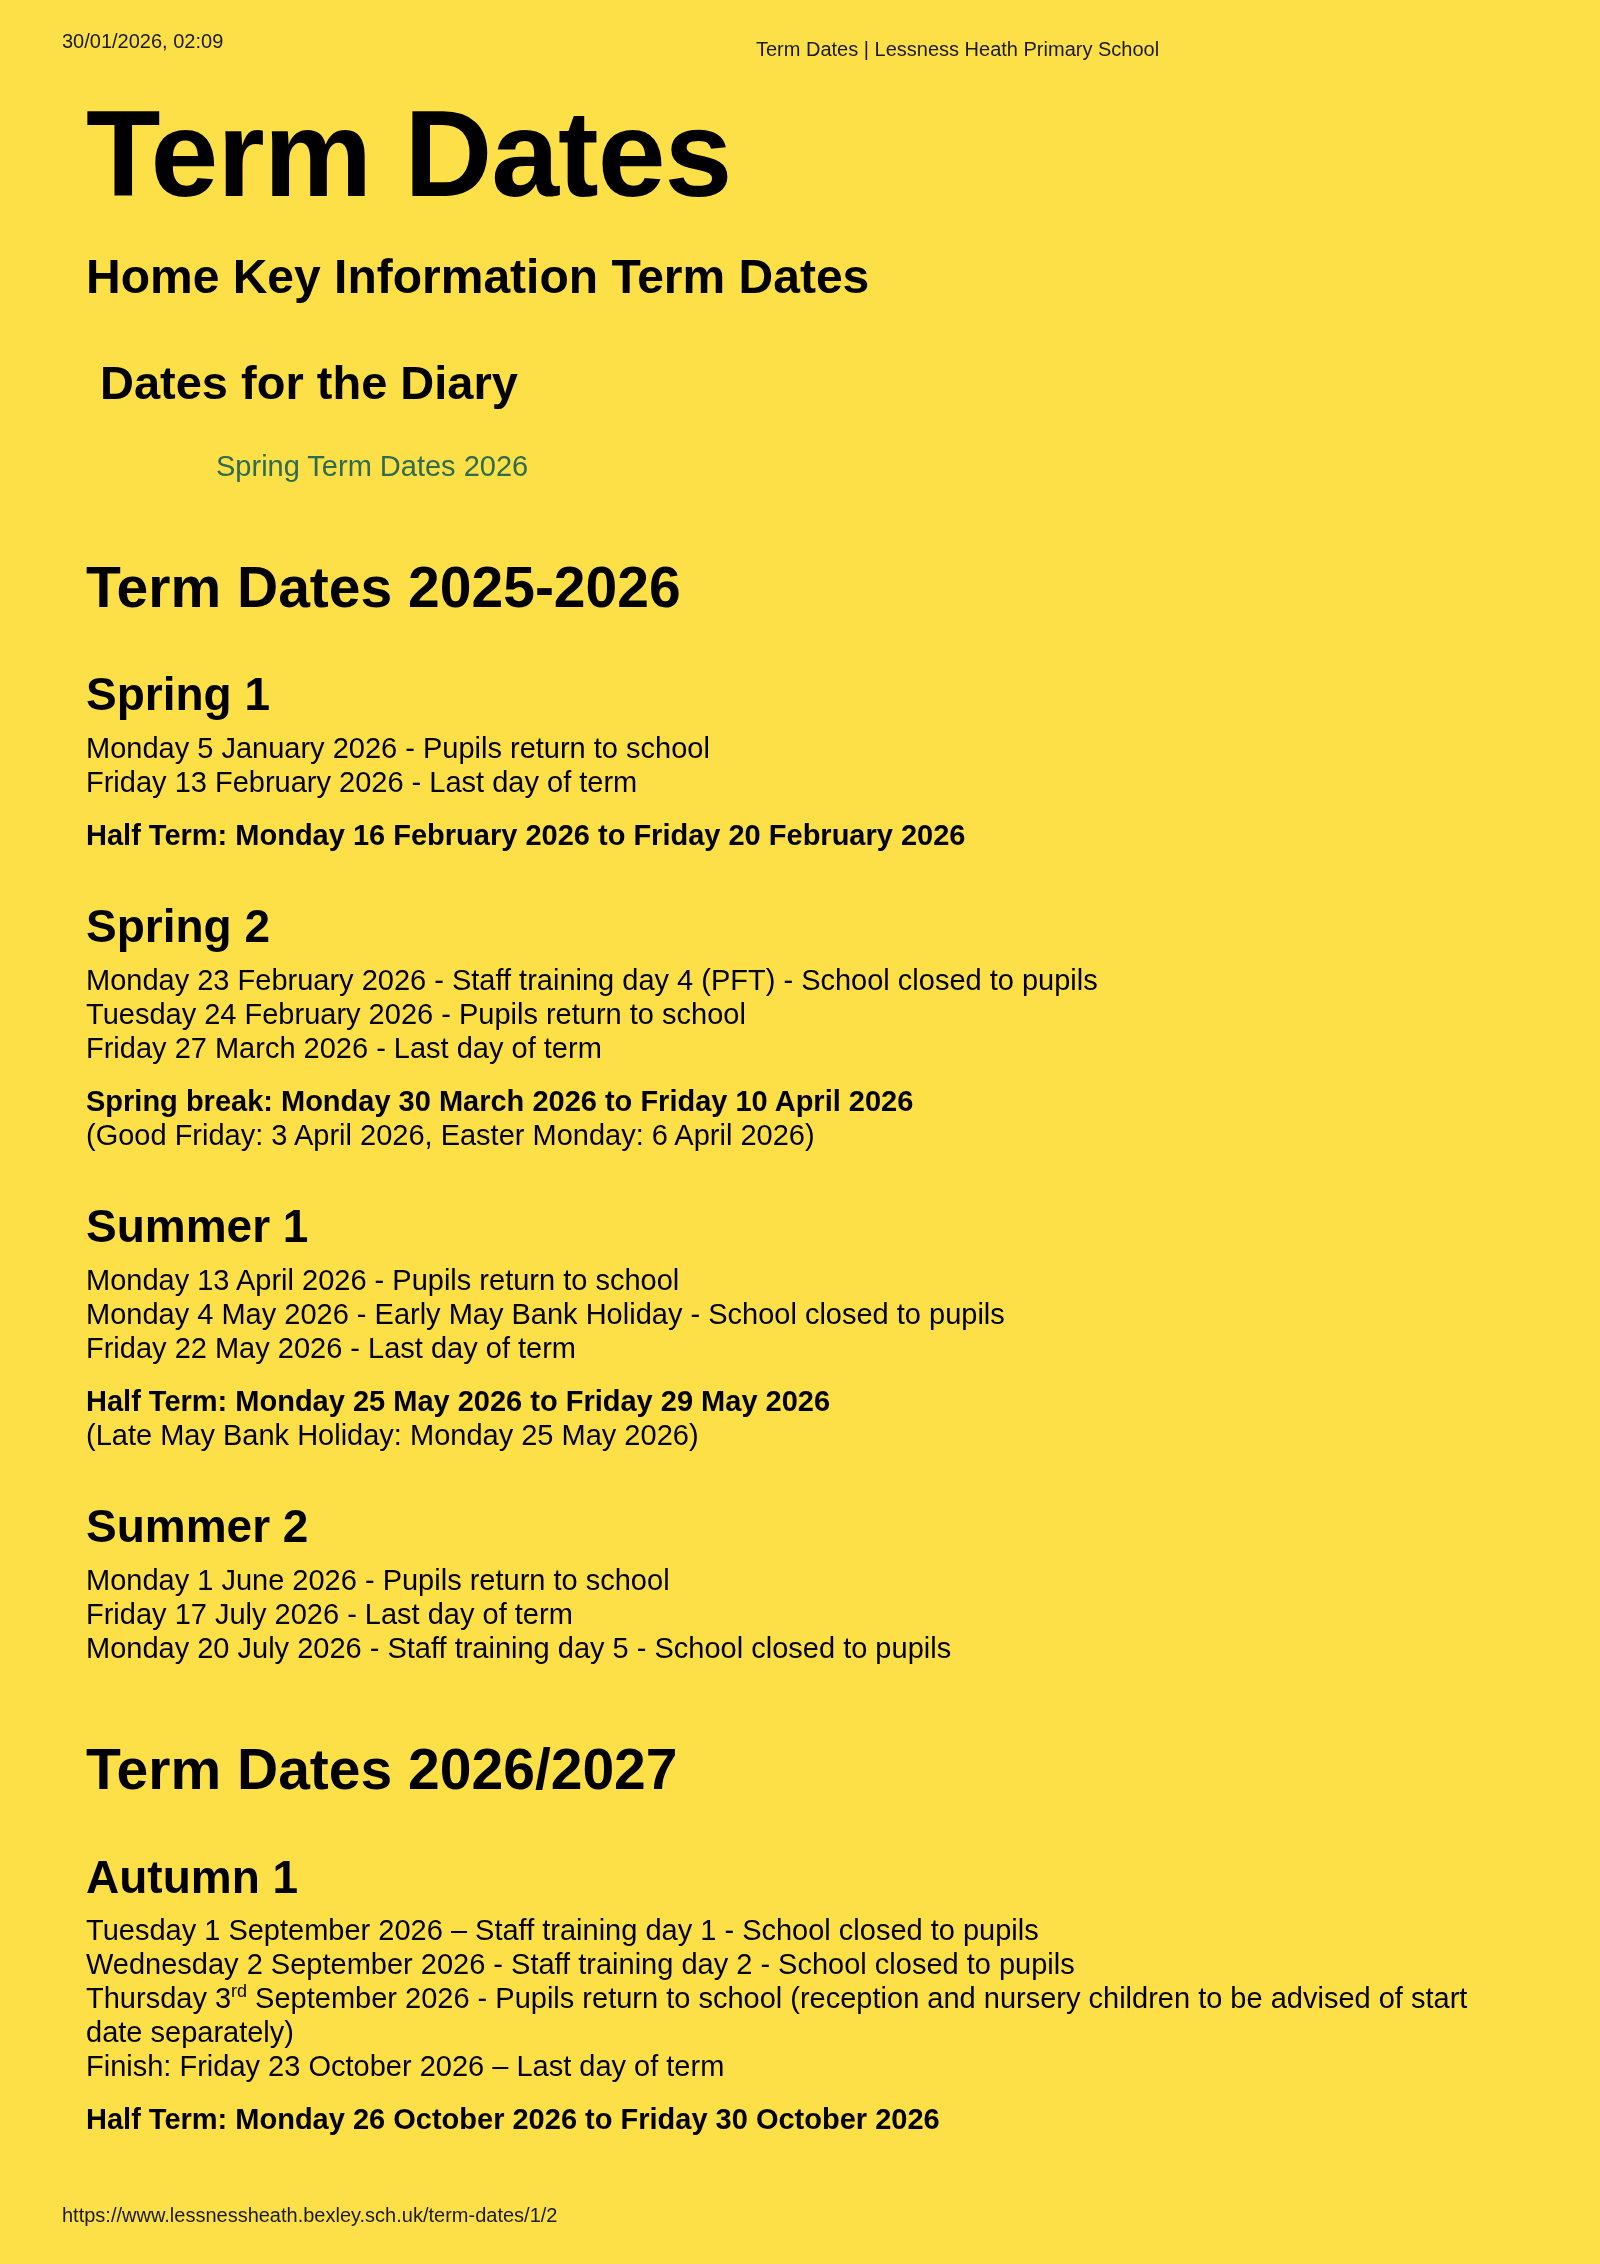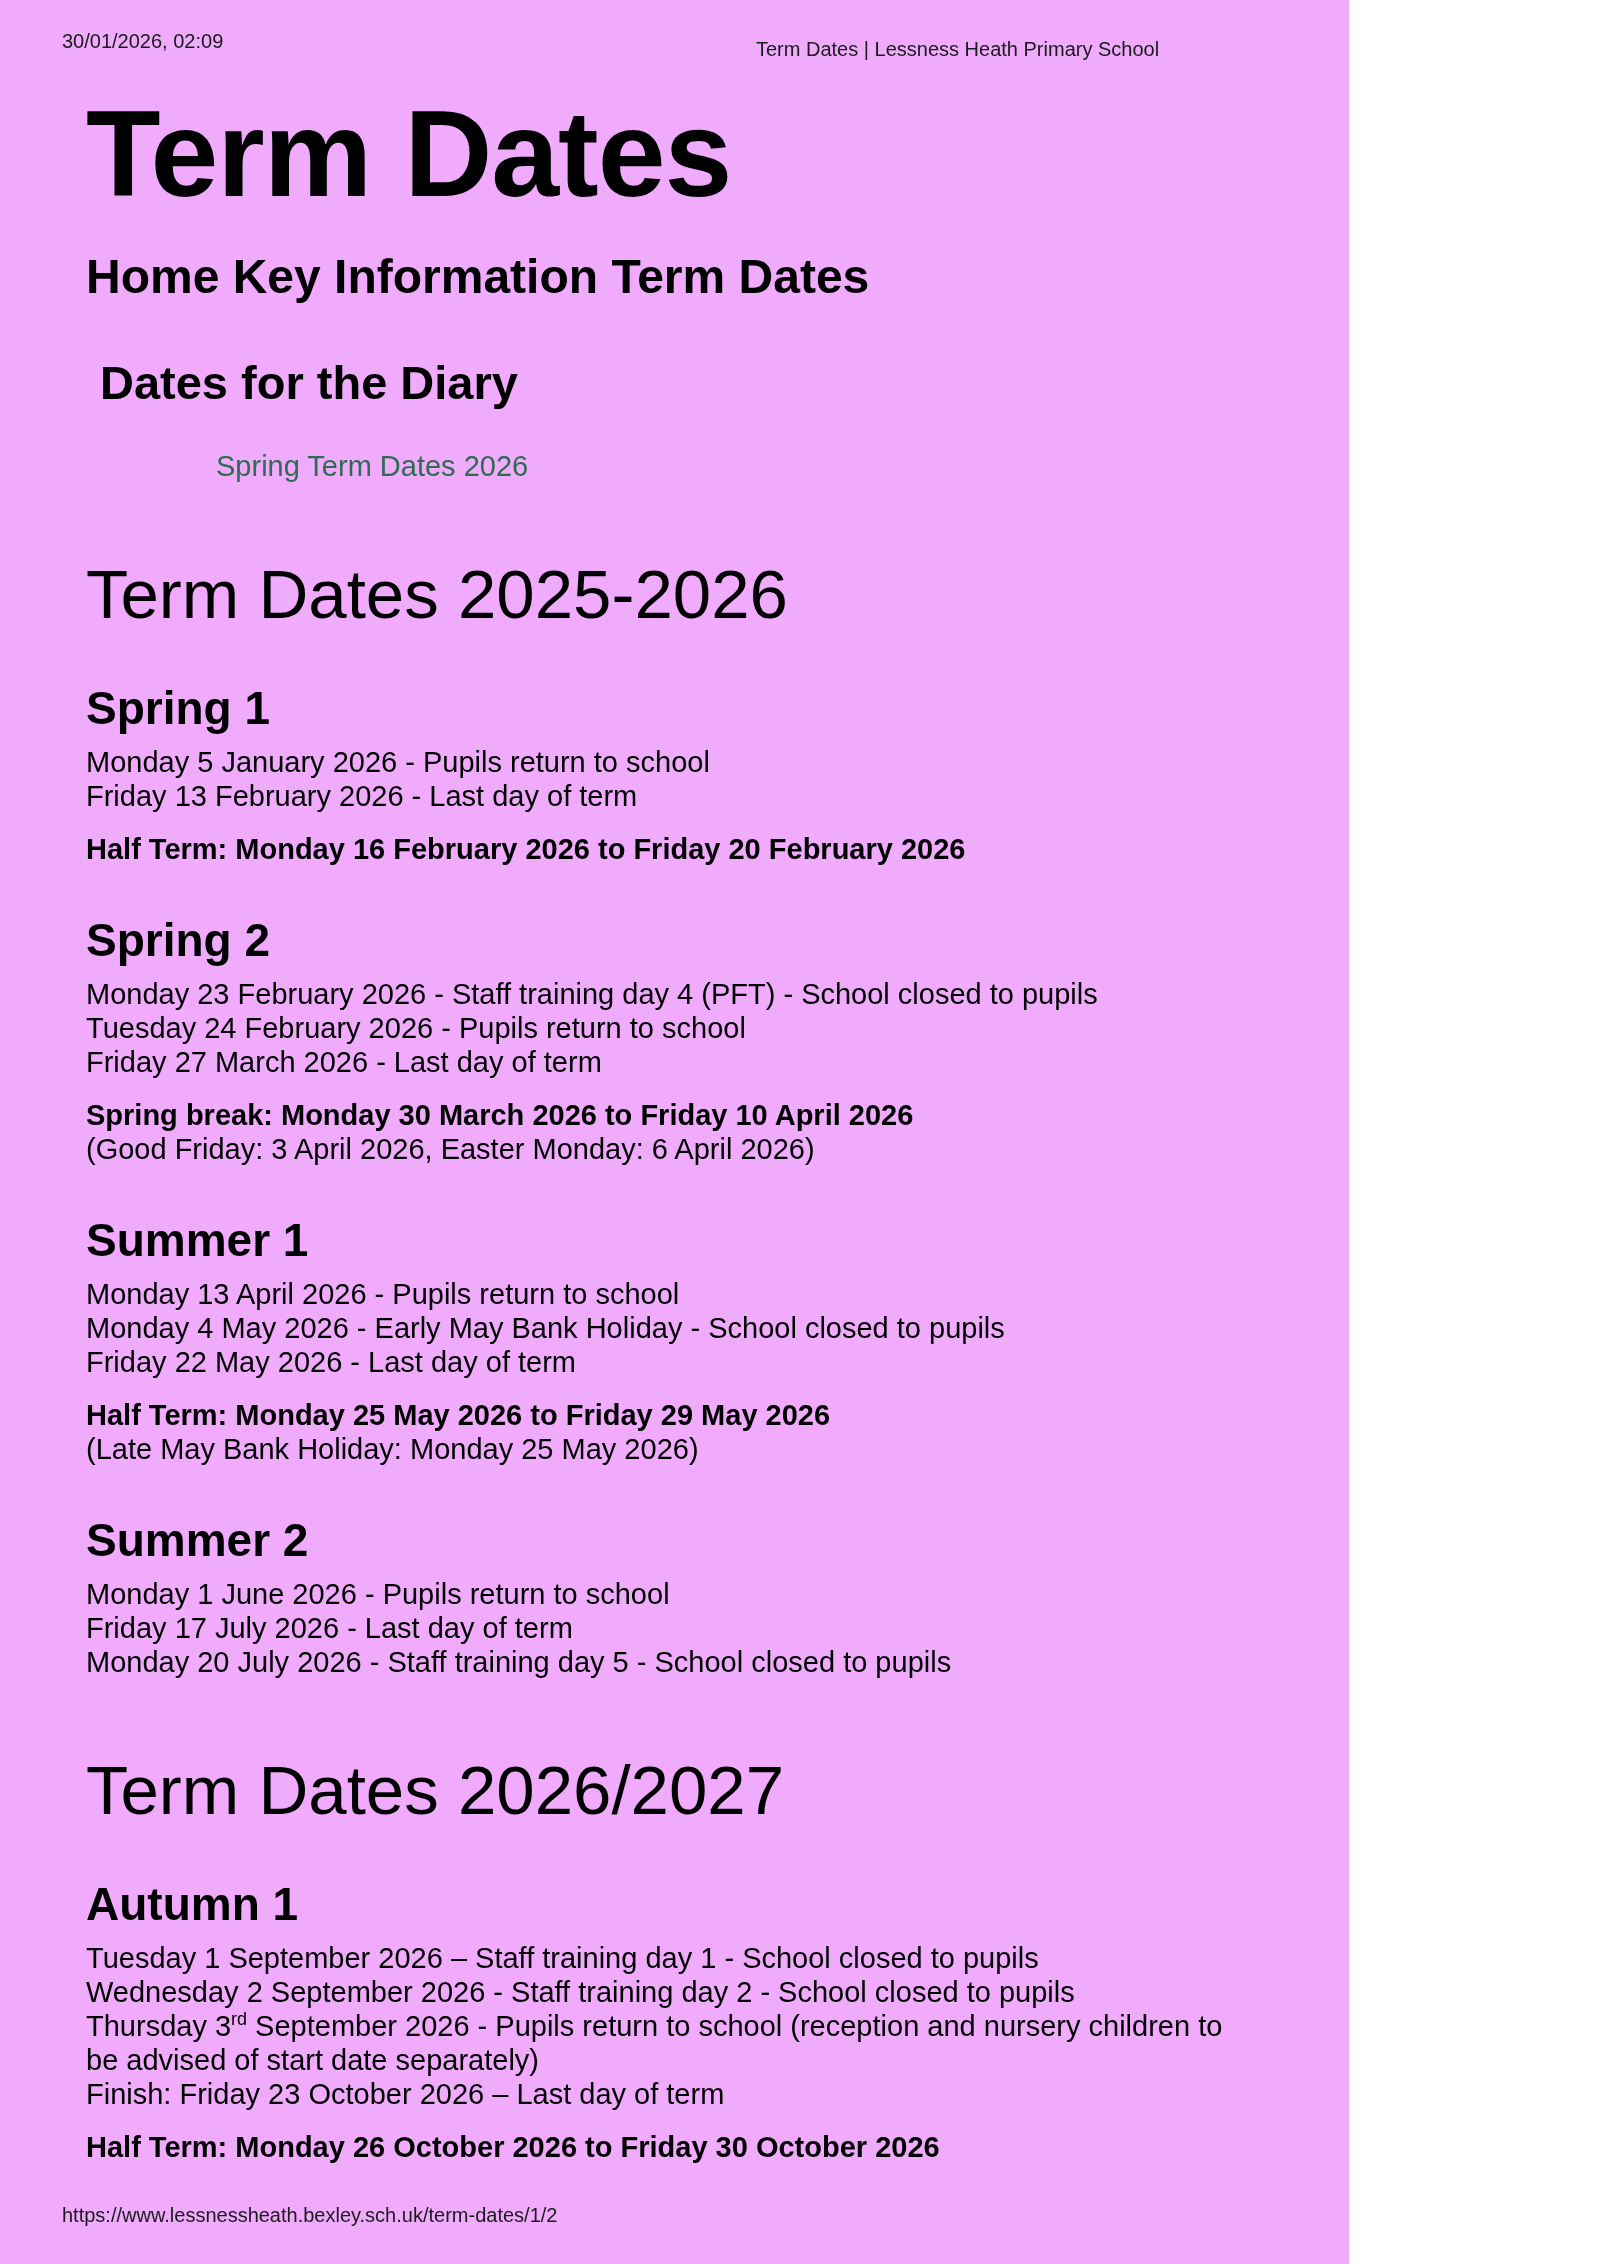--- a/index.html
+++ b/index.html
@@ -2,23 +2,23 @@
 <html><head>
 <meta charset="utf-8">
 <style>
   html, body {
     margin: 0;
     padding: 0;
     background: #ffffff;
   }
   .page {
     position: relative;
-    width: 1349px;
+    width: 1600px;
     height: 2264px;
-    background: #f0abfc;
+    background: #fde047;
     font-family: "Liberation Sans", "DejaVu Sans", sans-serif;
     color: #000000;
     overflow: hidden;
   }
   .print-header {
     position: absolute;
     top: 30px;
     left: 62px;
     right: 62px;
     font-size: 20px;
@@ -59,22 +59,22 @@
   .diary-link-row {
     margin-top: 40px;
   }
   a.green-link {
     font-size: 29px;
     margin-left: 130px;
     text-decoration: none;
     cursor: pointer;
   }
   h2.section {
-    font-size: 69px;
-    font-weight: normal;
+    font-size: 57px;
+    font-weight: bold;
     margin: 72px 0 0 0;
     line-height: 1.15;
   }
   h3.term {
     font-size: 46px;
     font-weight: bold;
     margin: 48px 0 10px 0;
     line-height: 1.15;
   }
   p.line {

